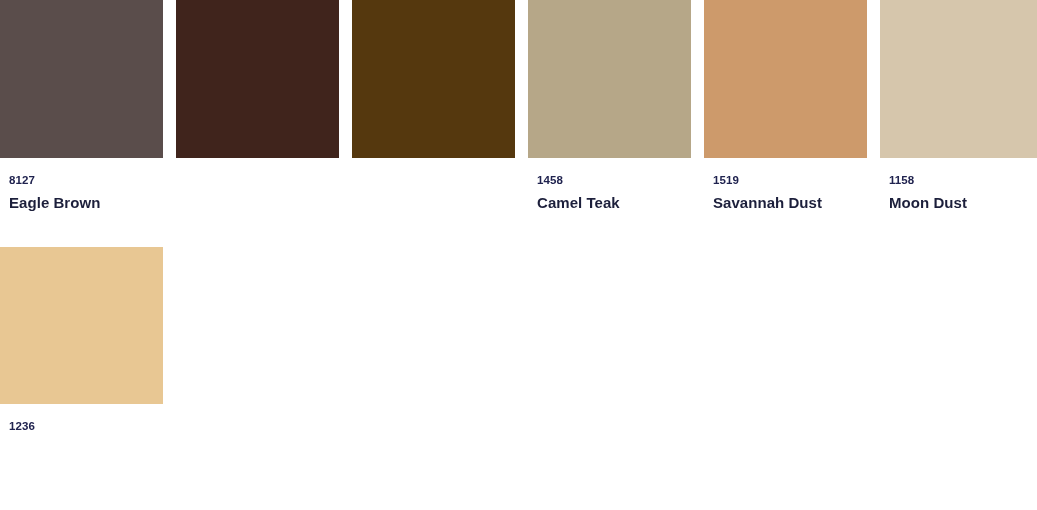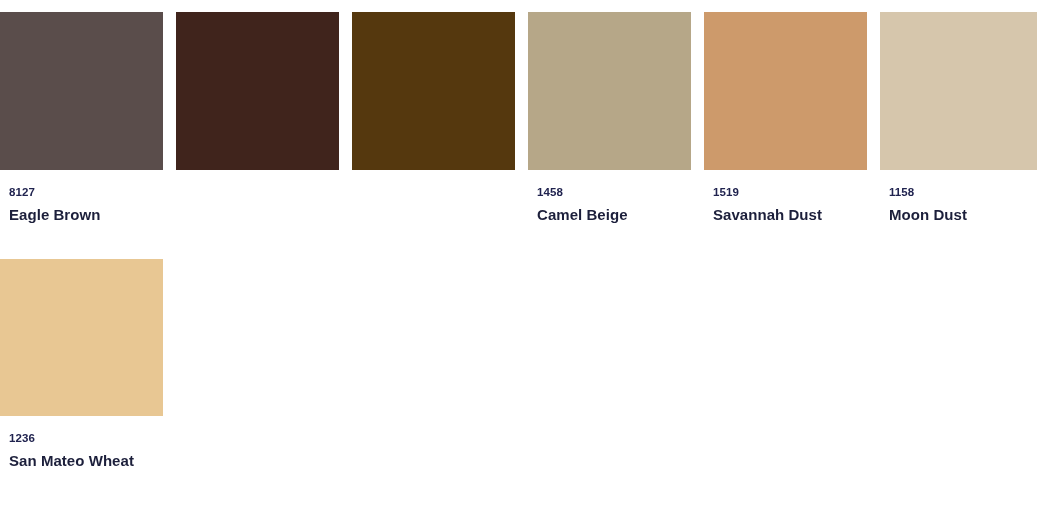--- a/index.html
+++ b/index.html
@@ -25,21 +25,21 @@
   }
 
   .swatch-row {
     display: flex;
     flex-direction: row;
     align-items: flex-start;
     gap: 13px;
   }
 
   .swatch-row.row-first {
-    margin-top: 12px;
+    margin-top: 0;
   }
 
   .swatch-row.row-next {
     margin-top: 35px;
   }
 
   .swatch-cell {
     width: 163px;
     flex: 0 0 163px;
     display: block;
@@ -105,21 +105,21 @@
     </div>
 
     <div class="swatch-cell">
       <div class="swatch-chip" style="background-color: rgb(85, 56, 14);"></div>
     </div>
 
     <div class="swatch-cell">
       <div class="swatch-chip" style="background-color: rgb(182, 167, 136);"></div>
       <div class="swatch-caption">
         <span class="swatch-code">1458</span>
-        <span class="swatch-name">Camel Beige</span>
+        <span class="swatch-name">Camel Teak</span>
       </div>
     </div>
 
     <div class="swatch-cell">
       <div class="swatch-chip" style="background-color: rgb(205, 154, 107);"></div>
       <div class="swatch-caption">
         <span class="swatch-code">1519</span>
         <span class="swatch-name">Savannah Dust</span>
       </div>
     </div>
@@ -133,19 +133,18 @@
     </div>
 
   </div>
 
   <div class="swatch-row row-next">
 
     <div class="swatch-cell">
       <div class="swatch-chip" style="background-color: rgb(232, 199, 147);"></div>
       <div class="swatch-caption">
         <span class="swatch-code">1236</span>
-        <span class="swatch-name">San Mateo Wheat</span>
       </div>
     </div>
 
   </div>
 
 </div>
 
 </body></html>

